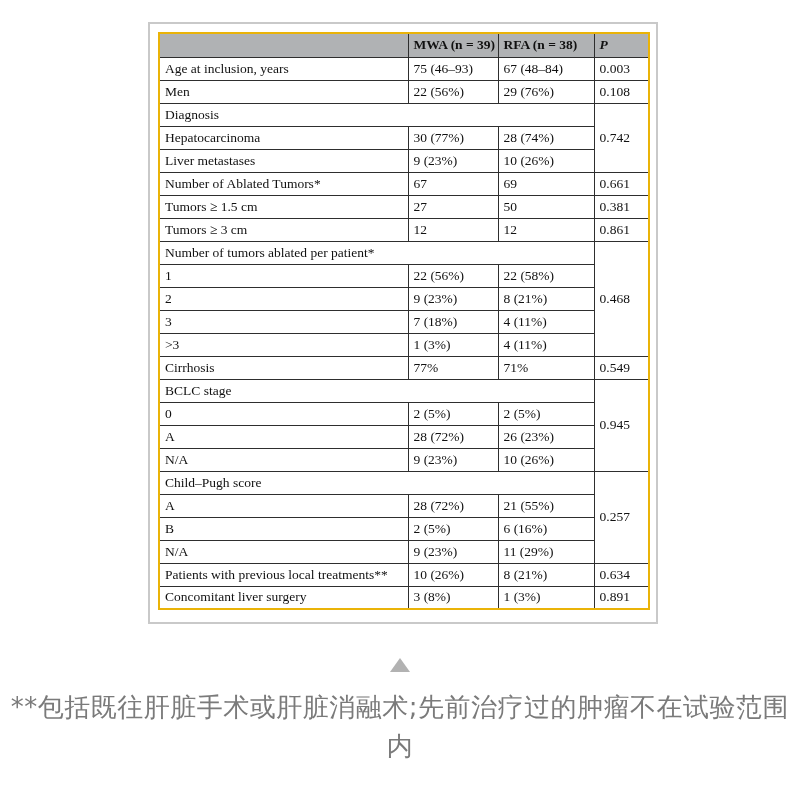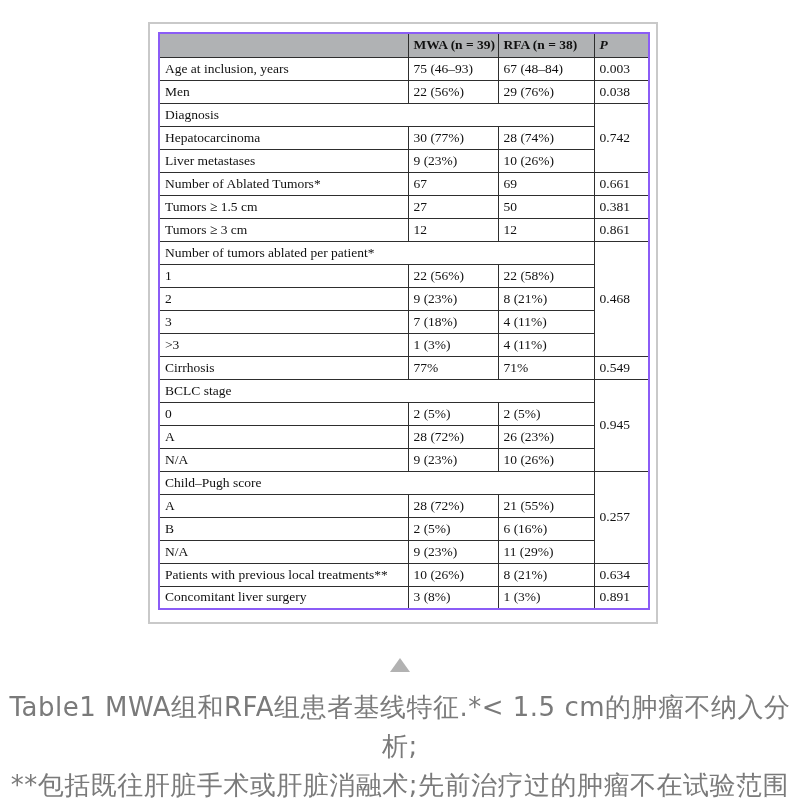--- a/index.html
+++ b/index.html
@@ -18,21 +18,21 @@
     top: 22px;
     width: 510px;
     height: 602px;
     border: 2px solid #c9c9c9;
     background: #ffffff;
     padding: 8px 8px;
   }
   table.baseline {
     width: 490px;
     border-collapse: collapse;
-    border: 2px solid #8b5cf6;
+    border: 2px solid #eab308;
     font-family: "Liberation Serif", serif;
     font-size: 13.5px;
     color: #111111;
     table-layout: fixed;
   }
   table.baseline col.c-label { width: 249px; }
   table.baseline col.c-mwa   { width: 90px; }
   table.baseline col.c-rfa   { width: 96px; }
   table.baseline col.c-p     { width: 55px; }
   table.baseline th, table.baseline td {
@@ -101,21 +101,21 @@
           <tr>
             <td>Age at inclusion, years</td>
             <td>75 (46–93)</td>
             <td>67 (48–84)</td>
             <td class="p-cell">0.003</td>
           </tr>
           <tr>
             <td>Men</td>
             <td>22 (56%)</td>
             <td>29 (76%)</td>
-            <td class="p-cell">0.038</td>
+            <td class="p-cell">0.108</td>
           </tr>
           <tr>
             <td class="bold" colspan="3">Diagnosis</td>
             <td class="p-cell" rowspan="3">0.742</td>
           </tr>
           <tr>
             <td>Hepatocarcinoma</td>
             <td>30 (77%)</td>
             <td>28 (74%)</td>
           </tr>
@@ -222,17 +222,16 @@
             <td>1 (3%)</td>
             <td class="p-cell">0.891</td>
           </tr>
         </tbody>
     </table>
   </figure>
 
   <div class="collapse-triangle"></div>
 
   <div class="caption">
-    <div>Table1 MWA组和RFA组患者基线特征.*&lt; 1.5 cm的肿瘤不纳入分析;</div>
     <div>**包括既往肝脏手术或肝脏消融术;先前治疗过的肿瘤不在试验范围内</div>
   </div>
 
 </div>
 
 </body></html>

